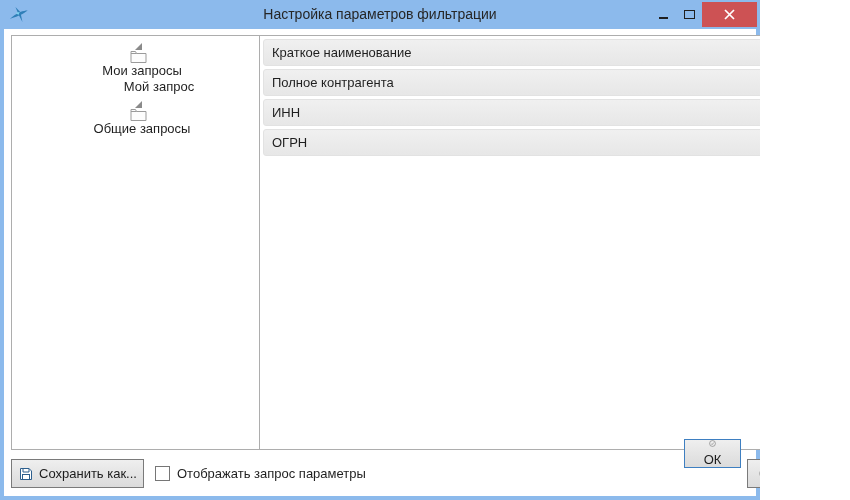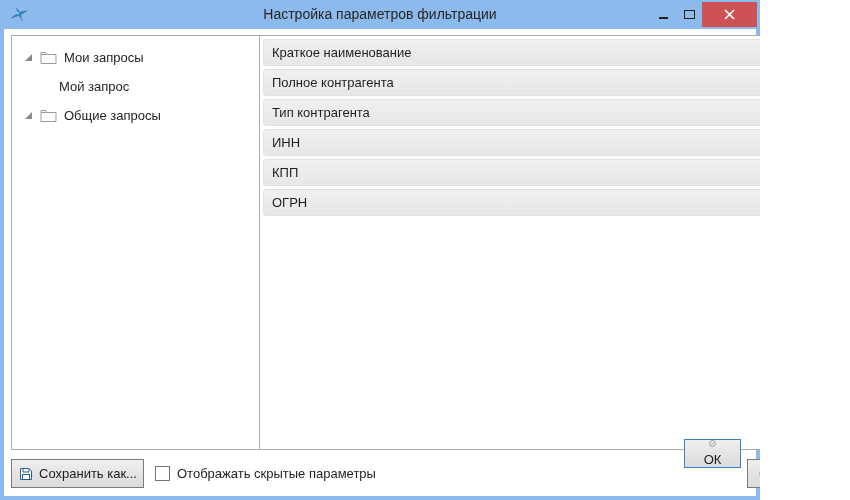--- a/index.html
+++ b/index.html
@@ -24,22 +24,22 @@
   
   .body { position:absolute; left:4px; right:4px; top:29px; bottom:4px; background:#ffffff; }
 
   .panel { position:absolute; left:7px; top:6px; width:826px; height:415px;
            border:1px solid #adadad; display:flex; background:#fff; }
   .tree-pane { width:248px; border-right:1px solid #adadad; padding-top:7px; }
   .list-pane { flex:1; padding:3px; }
 
   
   .tree-item { height:29px; display:flex; align-items:center; cursor:default; }
-  .tree-item.parent { padding-left:13px; }
-  .tree-item.child  { padding-left:47px; }
+  .tree-item.parent { padding-left:13px;flex-direction:column; }
+  .tree-item.child  { padding-left:47px;justify-content:center; }
   .expander { width:0; height:0; border-left:7px solid transparent; border-bottom:7px solid #8a8a8a; margin-right:8px; }
   .folder-ic { margin-right:7px; flex:0 0 auto; }
   .tree-label { white-space:nowrap; }
 
   
   .param-row { height:27px; margin-bottom:3px; display:flex; align-items:center; padding:0 8px;
                background:linear-gradient(180deg,#f0f0f0 0%,#e7e7e7 100%);
                border:1px solid #e2e2e2; border-radius:3px; cursor:default; }
 
   
@@ -111,39 +111,37 @@
           </svg>
           <span class="tree-label">Общие запросы</span>
         </div>
 
 
       </div>
 
       <div class="list-pane">
         <div class="param-row">Краткое наименование</div>
         <div class="param-row">Полное контрагента</div>
-        <div class="param-row">Тип контрагента</div>
         <div class="param-row">ИНН</div>
-        <div class="param-row">КПП</div>
         <div class="param-row">ОГРН</div>
       </div>
 
     </div>
 
     <div class="btn save-btn">
       <svg viewBox="0 0 16 16" width="16" height="16">
         <path d="M2.5 2.5 H11 L13.5 5 V13.5 H2.5 Z" fill="#ffffff" stroke="#2d5f8e" stroke-width="1"></path>
         <path d="M5 2.5 V6 H11 V2.5" fill="none" stroke="#2d5f8e" stroke-width="1"></path>
         <rect x="4.5" y="8.5" width="7" height="5" fill="#ffffff" stroke="#2d5f8e" stroke-width="1"></rect>
       </svg>
       <span>Сохранить как...</span>
     </div>
 
     <div class="checkbox"></div>
-    <div class="checkbox-label">Отображать скрытые параметры</div>
+    <div class="checkbox-label">Отображать запрос параметры</div>
 
     <div class="btn ok-btn">
       <svg viewBox="0 0 15 15" width="15" height="15">
         <circle cx="7.5" cy="7.5" r="6.3" fill="none" stroke="#6b6b6b" stroke-width="1.2"></circle>
         <path d="M4.6 7.8 L6.6 9.9 L10.4 5.4" fill="none" stroke="#6b6b6b" stroke-width="1.2"></path>
       </svg>
       <span>ОК</span>
     </div>
 
     <div class="btn cancel-btn">

